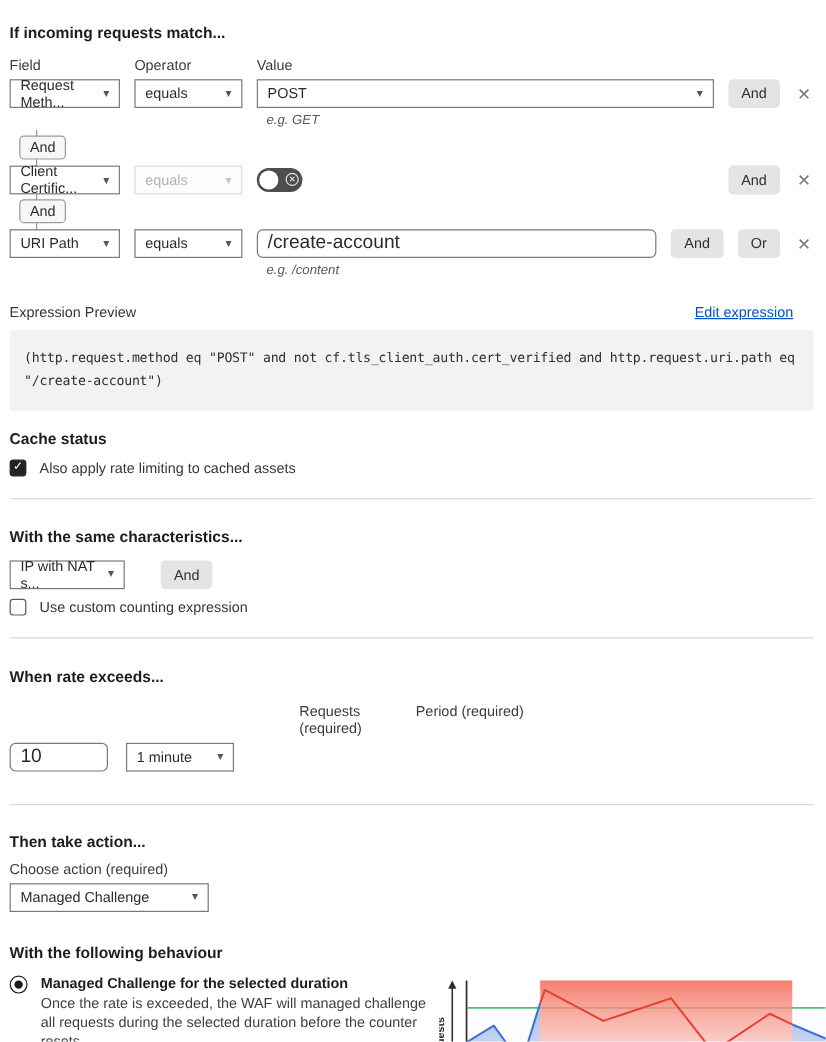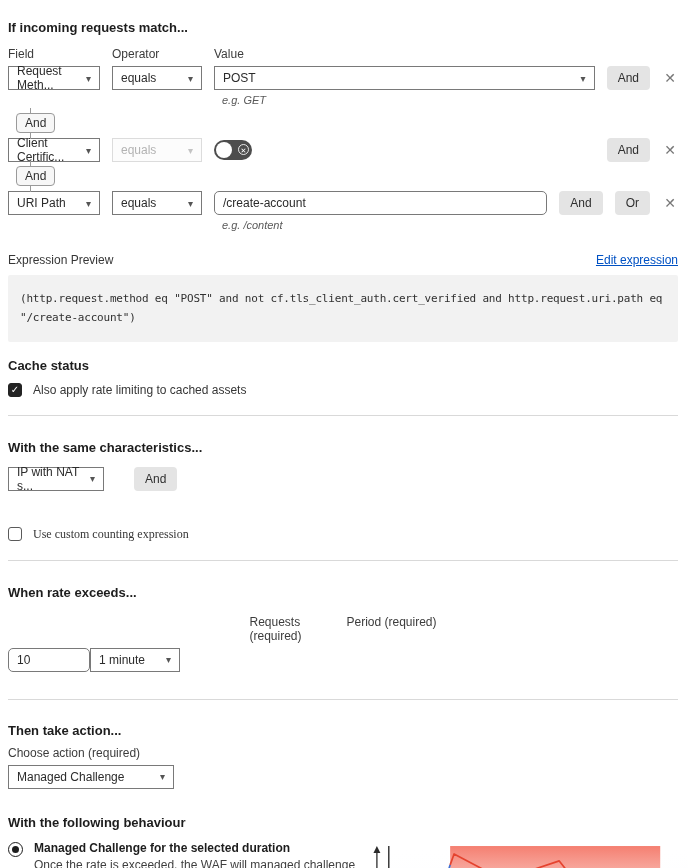--- a/index.html
+++ b/index.html
@@ -21,21 +21,21 @@
   }
   .sel{justify-content:space-between;cursor:pointer;}
   .sel .caret{color:#555;font-size:10px;margin-left:6px;}
   .sel.disabled{border-color:#dcdcdc;background:#fcfcfc;color:#b3b3b3;cursor:default;}
   .sel.disabled .caret{color:#c3c3c3;}
   .w-field{width:92px;flex:0 0 92px;}
   .w-op{width:90px;flex:0 0 90px;}
   .grow{flex:1;}
   .txt-input{
     box-sizing:border-box;height:24px;border:1px solid #797979;border-radius:5px;
-    padding:0 8px;font-family:inherit;font-size:12px;color:#2b2b2b;flex:1;min-width:0;
+    padding:0 8px;font-family:inherit;font-size:16px;color:#2b2b2b;flex:1;min-width:0;
   }
   .btn{
     background:#e4e4e4;border:none;border-radius:4px;height:24px;padding:0 11px;
     font-family:inherit;font-size:12px;color:#2f2f2f;cursor:pointer;flex:0 0 auto;
   }
   .close-x{
     color:#777;font-size:14px;cursor:pointer;width:16px;text-align:center;flex:0 0 auto;
     line-height:16px;
   }
   .helper{color:#595959;font-size:11px;margin:4px 0 4px 214px;font-style:italic;}
@@ -47,39 +47,39 @@
   }
   .toggle{
     width:38px;height:20px;border-radius:10px;background:#4d4d4d;position:relative;
     cursor:pointer;flex:0 0 auto;display:flex;align-items:center;
   }
   .toggle .knob{position:absolute;left:2px;top:2px;width:16px;height:16px;border-radius:50%;background:#fff;}
   .toggle .tx{
     position:absolute;right:3px;top:4px;width:11px;height:11px;border:1px solid rgba(255,255,255,.85);
     border-radius:50%;color:#fff;font-size:7px;line-height:11px;text-align:center;box-sizing:border-box;
   }
-  .expr-head{display:flex;justify-content:space-between;align-items:flex-start;margin:22px 0 8px 0;}
+  .expr-head{display:flex;justify-content:space-between;align-items:flex-start;margin:22px 17px 8px 0;}
   .link{color:#0051c3;text-decoration:underline;cursor:pointer;font-size:12px;}
   .expr-box{
     background:#f2f2f2;border-radius:2px;padding:14px 12px;
     font-family:"DejaVu Sans Mono","Liberation Mono",monospace;font-size:11px;letter-spacing:-0.2px;
     color:#303030;line-height:1.75;word-break:break-word;
   }
   .check-row{display:flex;align-items:center;gap:11px;margin:10px 0;}
   .cb{
     width:14px;height:14px;border-radius:3px;box-sizing:border-box;cursor:pointer;flex:0 0 auto;
     display:flex;align-items:center;justify-content:center;font-size:10px;
   }
   .cb.checked{background:#232323;color:#fff;border:1px solid #232323;}
   .cb.unchecked{background:#fff;border:1.5px solid #5a5a5a;color:transparent;}
   .divider{border:none;border-top:1px solid #d9d9d9;margin:18px 0;}
   .inline-row{display:flex;align-items:center;gap:30px;}
   .rate-labels{display:flex;gap:15px;margin:15px 0 5px 0;color:#3c3c3c;justify-content:center;}
   .rate-labels .l1{width:82px;}
-  .rate-inputs{display:flex;}
+  .rate-inputs{display:flex;gap:15px;}
   .rate-inputs .txt-input{flex:0 0 82px;width:82px;}
   .behaviour-wrap{display:flex;align-items:flex-start;gap:10px;margin-top:6px;}
   .options-col{flex:0 0 348px;}
   .opt{display:flex;gap:11px;margin-bottom:10px;}
   .radio{
     width:15px;height:15px;border-radius:50%;box-sizing:border-box;flex:0 0 auto;margin-top:1px;
     cursor:pointer;display:flex;align-items:center;justify-content:center;
   }
   .radio.sel-on{border:1.5px solid #1d1d1d;}
   .radio.sel-on::after{content:"";width:7px;height:7px;border-radius:50%;background:#1d1d1d;}
@@ -187,21 +187,21 @@
 
   <div style="margin-top:24px;">
     <div class="h-sec">With the same characteristics...</div>
     <div class="inline-row">
       <div class="sel" style="width:96px;">
         <span>IP with NAT s...</span>
         <span class="caret">▾</span>
       </div>
       <button class="btn">And</button>
     </div>
-    <div class="check-row" style="margin-top:36px;font-family:Liberation Serif, serif;">
+    <div class="check-row" style="margin-top:8px;">
       <span class="cb unchecked"></span>
       <span>Use custom counting expression</span>
     </div>
   </div>
 
   <hr class="divider">
 
   <div style="margin-top:24px;">
     <div class="h-sec" style="margin-bottom:8px;">When rate exceeds...</div>
     <div class="rate-labels">

